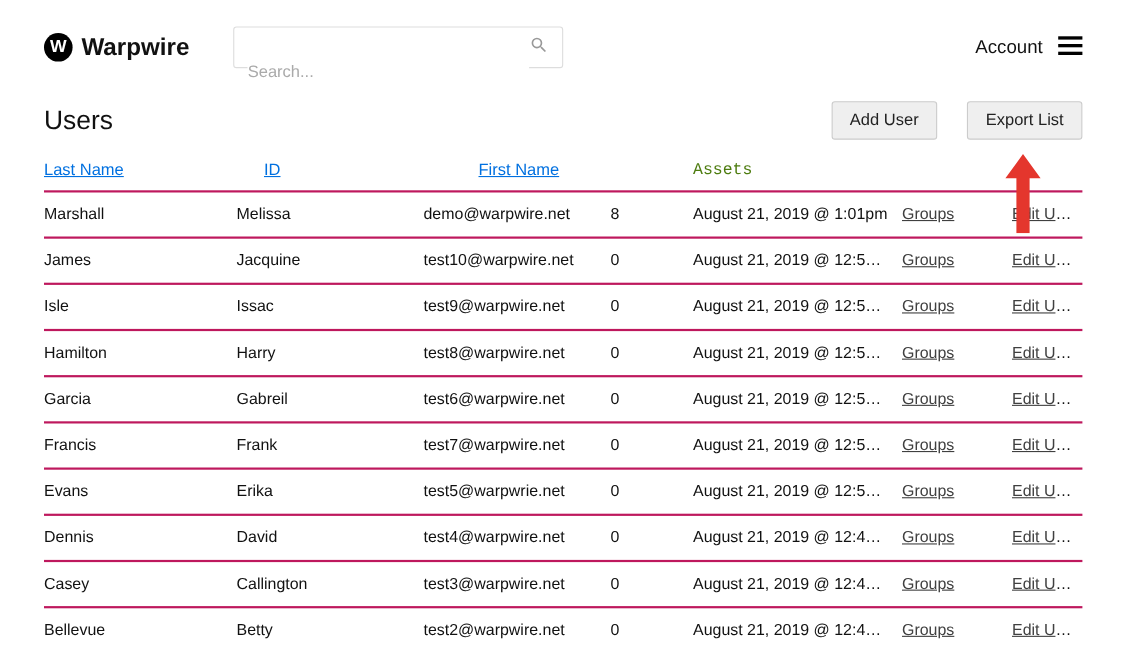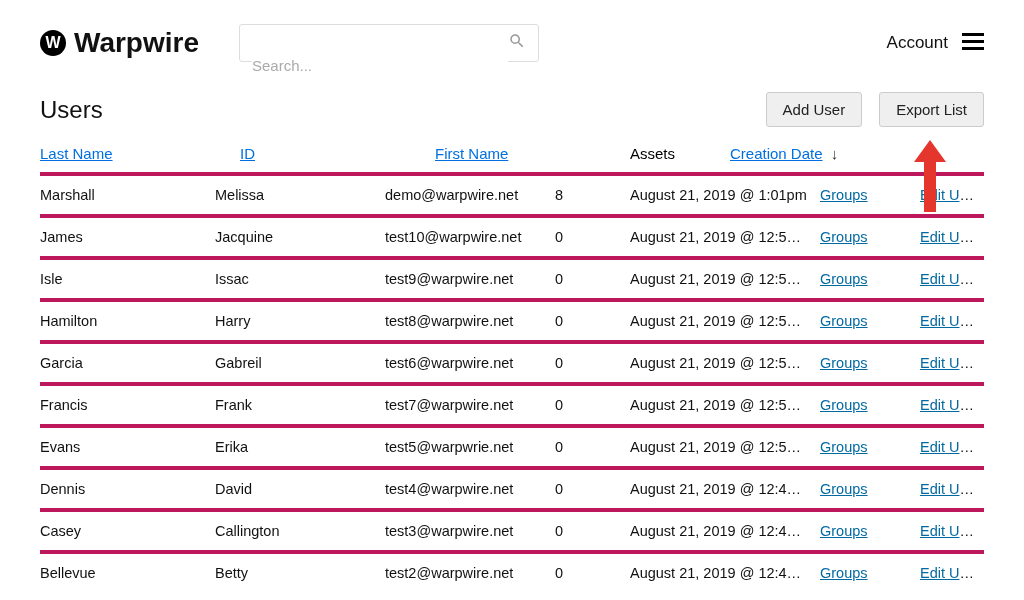--- a/index.html
+++ b/index.html
@@ -1,45 +1,45 @@
 <!DOCTYPE html>
 <html><head>
 <meta charset="utf-8">
 <style>
   * { box-sizing: border-box; margin: 0; padding: 0; }
   html, body { width: 1024px; height: 600px; font-family: -apple-system, BlinkMacSystemFont, "Segoe UI", Helvetica, Arial, sans-serif; background: #fff; color: #111; }
   .header { display: flex; align-items: center; padding: 24px 40px 20px 40px; }
   .logo { display: flex; align-items: center; gap: 8px; }
   .logo-badge { width: 26px; height: 26px; border-radius: 50%; background: #000; color: #fff; display: flex; align-items: center; justify-content: center; font-weight: 700; font-size: 16px; }
-  .logo-text { font-size: 28px; font-weight: 600; }
+  .logo-text { font-size: 22px; font-weight: 600; }
   .search-wrap { margin-left: 40px; display: flex; align-items: center; border: 1px solid #ddd; border-radius: 3px; height: 38px; width: 300px; padding: 0 12px; }
   .search-input { border: none; outline: none; flex: 1; font-size: 15px; color: #333; margin-top: 44px; }
   .search-input::placeholder { color: #aaa; }
   .search-icon svg { width: 18px; height: 18px; fill: #999; }
   .header-right { margin-left: auto; display: flex; gap: 14px; }
   .account-link { font-size: 17px; color: #111; cursor: pointer; }
   .menu-icon { display: flex; flex-direction: column; gap: 4px; cursor: pointer; }
   .menu-icon span { display: block; width: 22px; height: 3px; background: #000; }
 
   .page { padding: 0 40px; }
   .page-head { display: flex; align-items: center; margin: 10px 0 18px 0; }
   .page-title { font-size: 24px; font-weight: 400; }
-  .actions { margin-left: auto; display: flex; gap: 17px; position: relative; padding-left: 22px; }
+  .actions { margin-left: auto; display: flex; gap: 27px; position: relative; padding-left: 22px; }
   .btn { background: #efefef; border: 1px solid #ccc; border-radius: 3px; padding: 8px 16px; font-size: 15px; color: #222; cursor: pointer; }
 
   .table { width: 100%; }
   .thead, .row { display: grid; grid-template-columns: 175px 170px 170px 75px 190px 100px 64px; align-items: center; }
   .thead { padding-bottom: 10px; gap: 25px; }
   .thead .th { font-size: 15px; }
   .th-link { color: #0070e0; text-decoration: underline; cursor: pointer; }
-  .th-plain { color: #000000; }
+  .th-plain { color: #4d7c0f; font-family: Liberation Mono, monospace; }
   .sort-ind { color: #333; margin-left: 4px; }
-  .row { border-top: 4px solid #be185d; height: 42px; font-size: 14.5px; }
+  .row { border-top: 2px solid #be185d; height: 42px; font-size: 14.5px; }
   .cell { white-space: nowrap; overflow: hidden; text-overflow: ellipsis; padding-right: 8px; }
-  .link { color: #0369a1; text-decoration: underline; cursor: pointer; margin-top: 12px; }
+  .link { color: #404040; text-decoration: underline; cursor: pointer; margin-top: 12px; }
   .edit-col { text-align: right; }
   .arrow-svg { position: absolute; left: 890px; top: 140px; width: 80px; height: 72px; }
 </style>
 </head>
 <body>
 
 <div class="header">
   <div class="logo">
     <div class="logo-badge">W</div>
     <div class="logo-text">Warpwire</div>
@@ -70,24 +70,20 @@
       <button class="btn">Export List</button>
     </div>
   </div>
 
   <div class="table">
     <div class="thead">
       <div class="th"><span class="th-link">Last Name</span></div>
       <div class="th"><span class="th-link">ID</span></div>
       <div class="th"><span class="th-link">First Name</span></div>
       <div class="th"><span class="th-plain">Assets</span></div>
-      <div class="th">
-        <span class="th-link">Creation Date</span>
-        <span class="sort-ind">↓</span>
-      </div>
       <div class="th"></div>
       <div class="th"></div>
     </div>
     <div id="rows">
         <div class="row">
           <div class="cell">Marshall</div>
           <div class="cell">Melissa</div>
           <div class="cell">demo@warpwire.net</div>
           <div class="cell">8</div>
           <div class="cell">August 21, 2019 @ 1:01pm</div>

